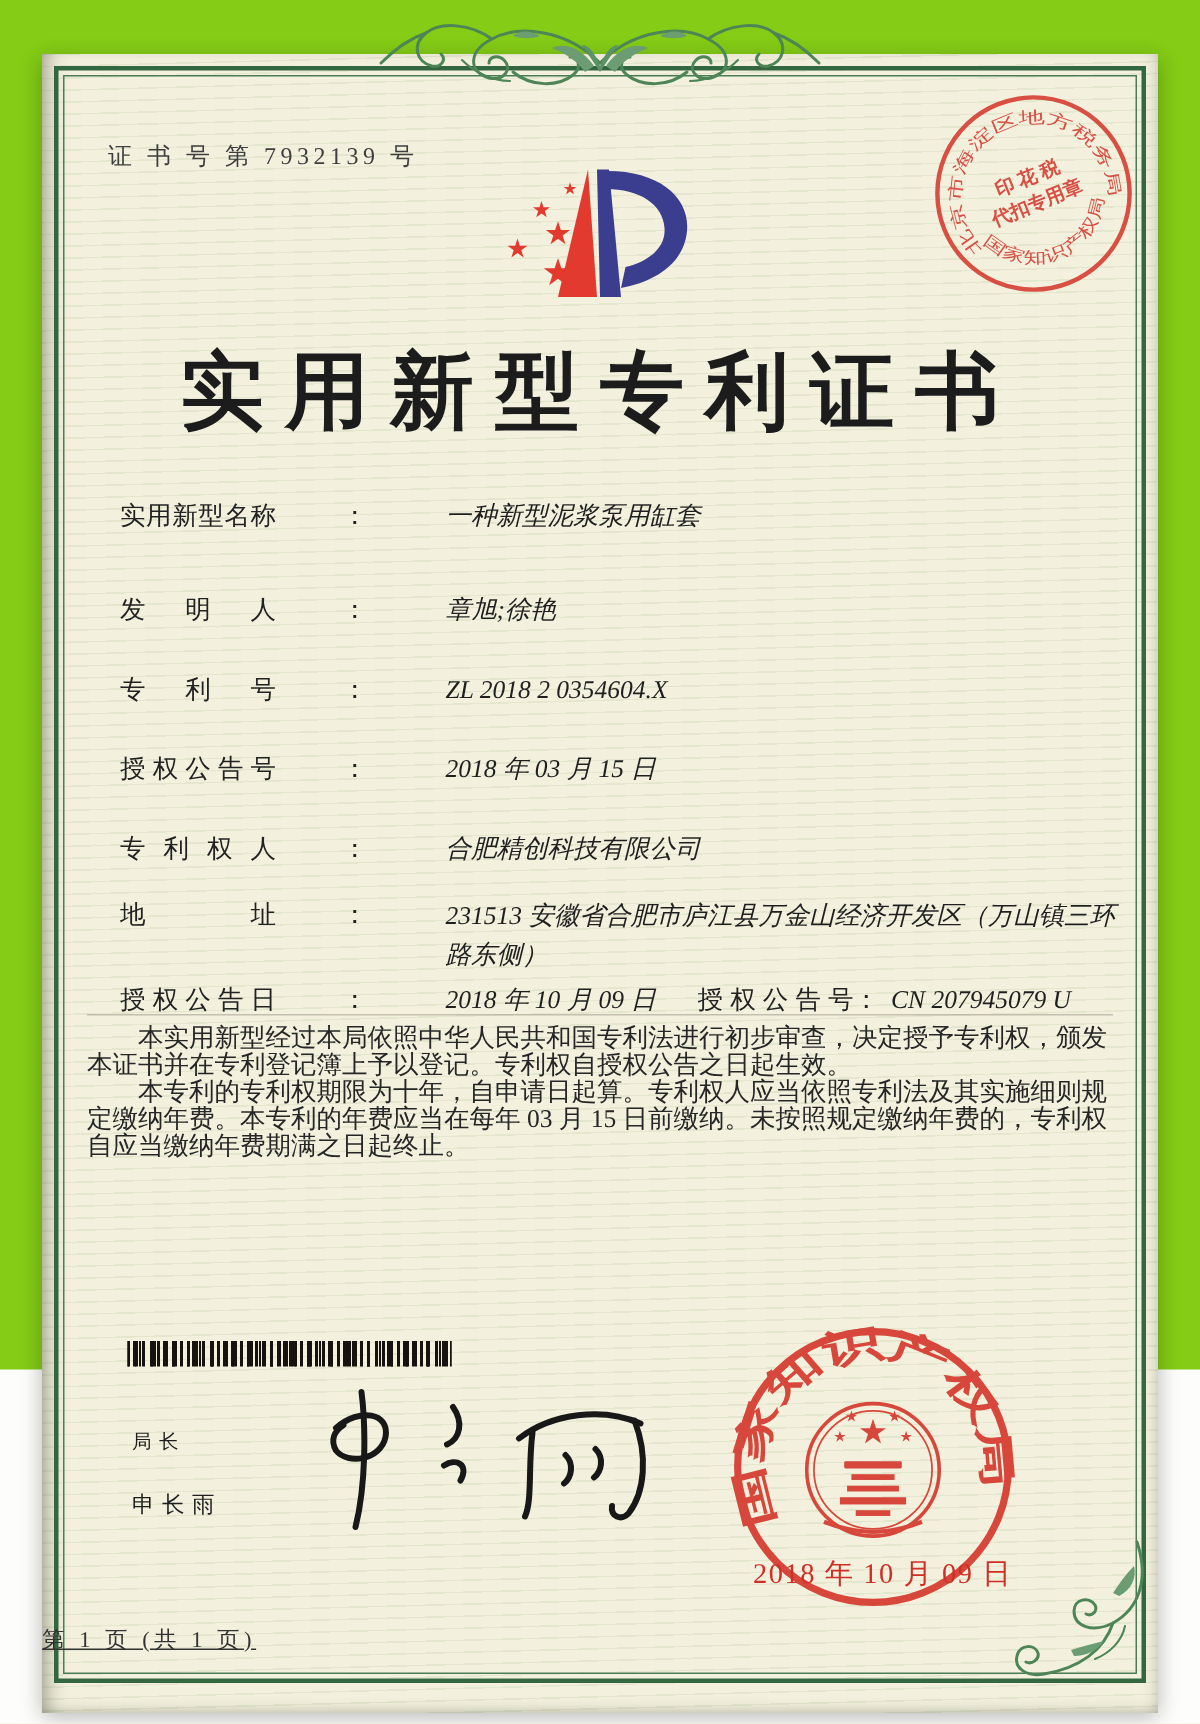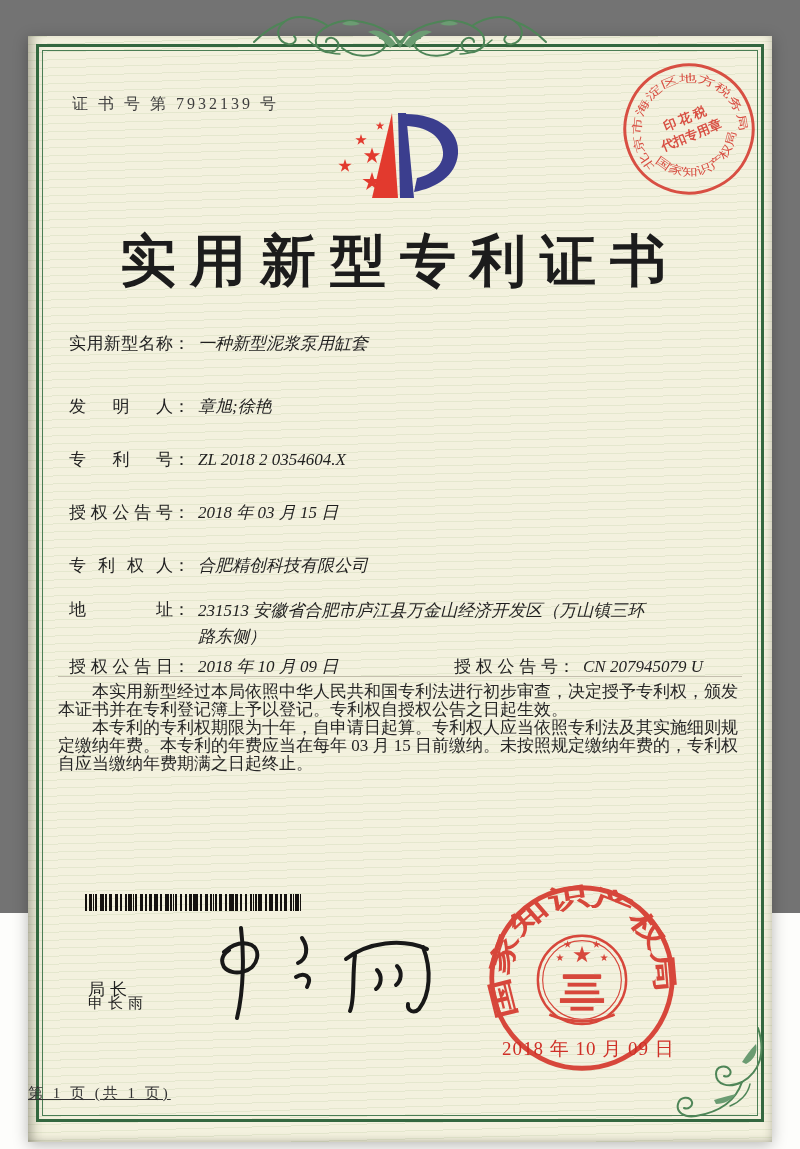--- a/index.html
+++ b/index.html
@@ -3,21 +3,21 @@
 <meta charset="utf-8">
 <style>
   html,body{margin:0;padding:0;}
   body{
     width:800px;height:1149px;
     background:#fdfdfb;
     font-family:"Liberation Serif","DejaVu Serif",serif;
     color:#2b2b2b;
     overflow:hidden;
   }
-  .scan{position:relative;width:800px;height:913px;background:#737373;}
+  .scan{position:relative;width:800px;height:913px;background:#84cc16;}
   .paper{
     position:absolute;left:28px;top:36px;width:744px;height:1106px;
     background-color:#f3f1de;
     background-image:repeating-linear-gradient(178.5deg,
       rgba(150,178,120,.16) 0px, rgba(150,178,120,.16) 1px,
       transparent 1px, transparent 8px);
     box-shadow:
       inset 12px 0 14px -10px rgba(70,70,55,.55),
       inset -7px 0 10px -7px rgba(70,70,55,.30),
       inset 0 -8px 10px -8px rgba(70,70,55,.30),
@@ -38,21 +38,21 @@
   .logo{position:absolute;left:300px;top:70px;width:144px;height:104px;}
   .tax-stamp{
     position:absolute;left:592px;top:24px;width:138px;height:138px;
     transform:rotate(-22deg);opacity:.88;
   }
   .title{
     position:absolute;left:0;top:188px;width:100%;
     text-align:center;font-size:56px;font-weight:bold;
     letter-spacing:14px;color:#1c1c1c;white-space:nowrap;
   }
-  .field-row{position:absolute;left:41px;width:670px;font-size:17px;line-height:24px;display:flex;}
+  .field-row{position:absolute;left:52px;width:670px;font-size:17px;line-height:24px;display:flex;gap:44px;}
   .f-label{
     display:inline-block;width:104px;flex:none;
     text-align:justify;text-align-last:justify;color:#222;
   }
   .f-colon{flex:none;color:#222;}
   .f-value{margin-left:8px;color:#1f1f1f;font-style:italic;}
   .addr-value{max-width:452px;line-height:26px;}
   .grant-group{position:absolute;left:385px;top:0;display:flex;}
   .separator{
     position:absolute;left:30px;top:640px;width:684px;height:1px;
@@ -63,21 +63,21 @@
     font-size:17px;line-height:18px;color:#262626;
   }
   .paragraphs p{margin:0;text-indent:2em;}
   .barcode{
     position:absolute;left:57px;top:858px;width:216px;height:17px;
     background-image:
       repeating-linear-gradient(90deg,#15120f 0 2px,transparent 2px 5px),
       repeating-linear-gradient(90deg,#15120f 0 1px,transparent 1px 8px),
       repeating-linear-gradient(90deg,transparent 0 4px,#15120f 4px 6px,transparent 6px 13px);
   }
-  .signer-title{position:absolute;left:60px;top:942px;font-size:17px;letter-spacing:5px;color:#1e1e1e;}
+  .signer-title{position:absolute;left:60px;top:916px;font-size:13px;letter-spacing:5px;color:#1e1e1e;}
   .signer-name{position:absolute;left:60px;top:958px;font-size:15px;letter-spacing:5px;color:#1e1e1e;}
   .signature{position:absolute;left:168px;top:876px;width:252px;height:118px;}
   .seal{position:absolute;left:458px;top:846px;width:192px;height:192px;opacity:.92;}
   .seal-date{
     position:absolute;left:474px;top:1000px;width:190px;
     font-size:19px;letter-spacing:1px;color:#cf2f26;white-space:nowrap;
   }
   .footer{
     position:absolute;left:0;top:1048px;width:100%;
     text-align:left;font-size:15px;letter-spacing:3px;color:#333;text-decoration:underline;

